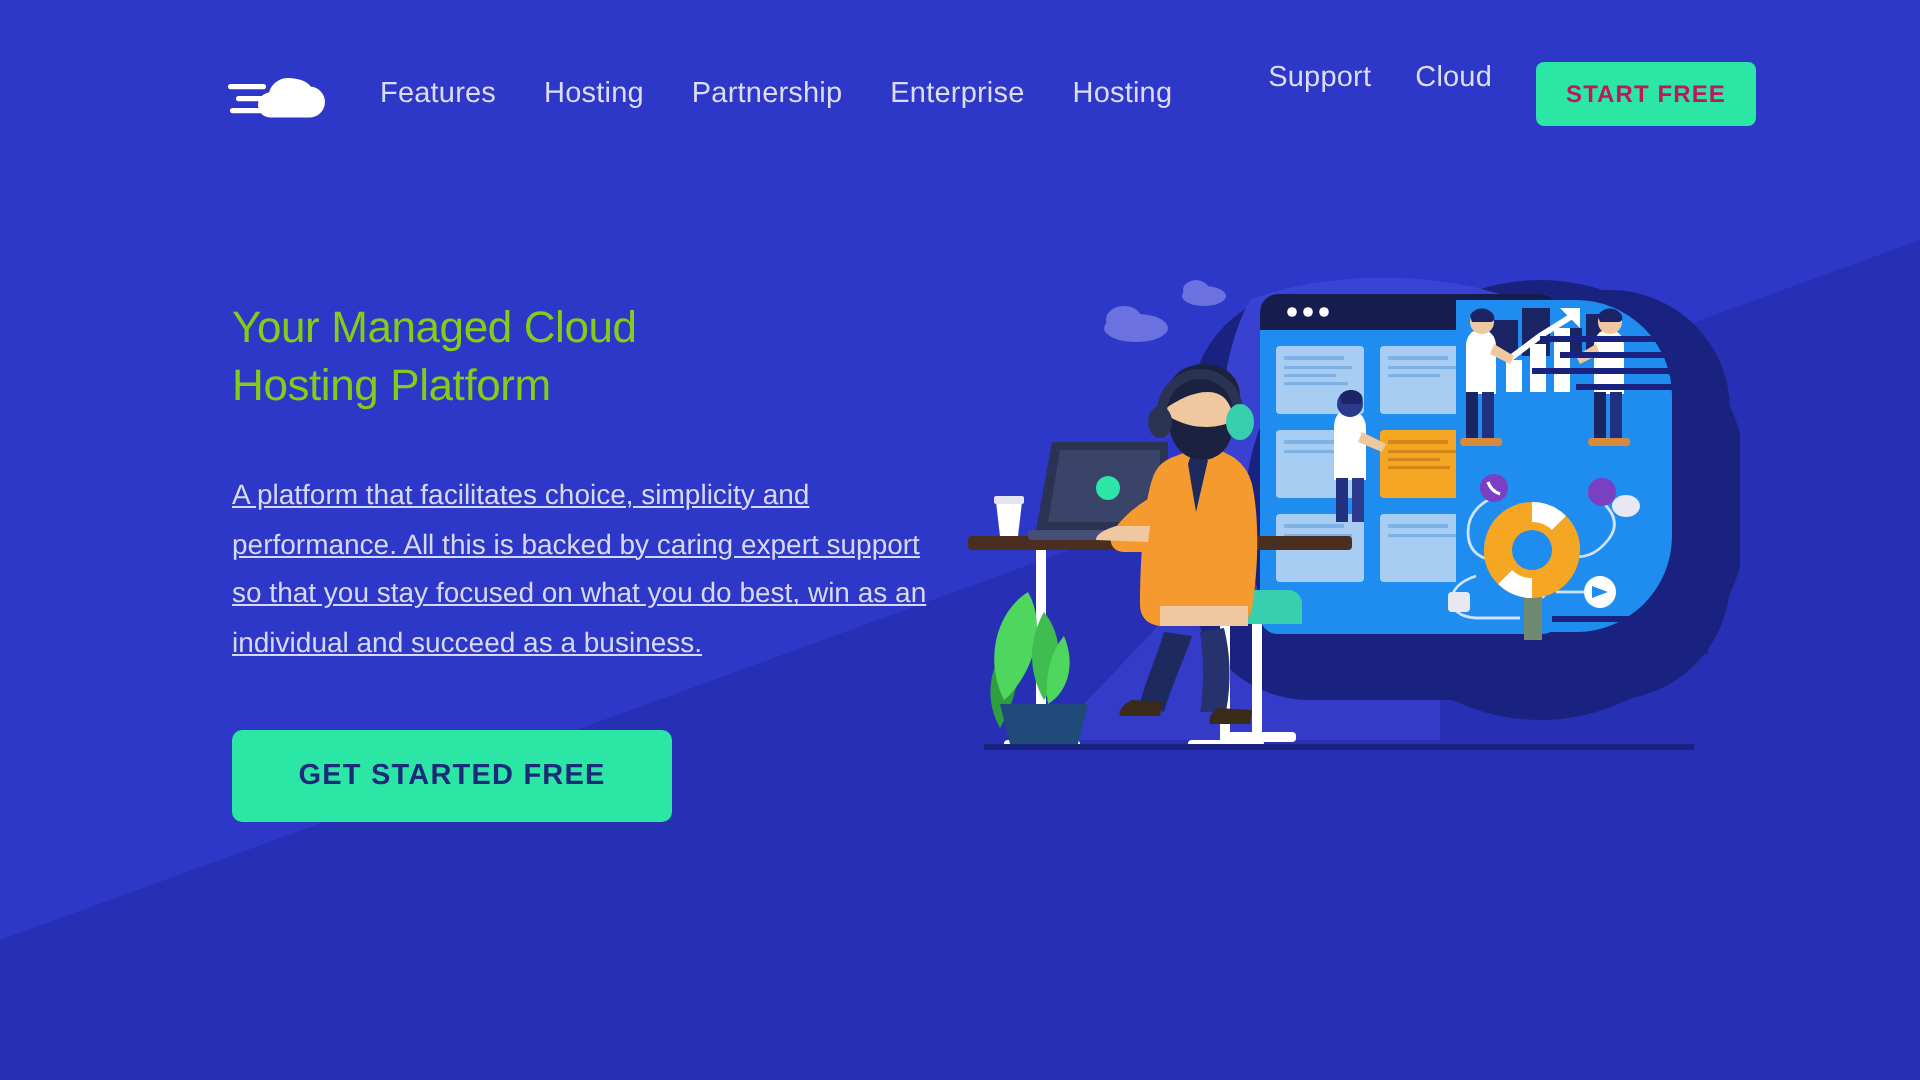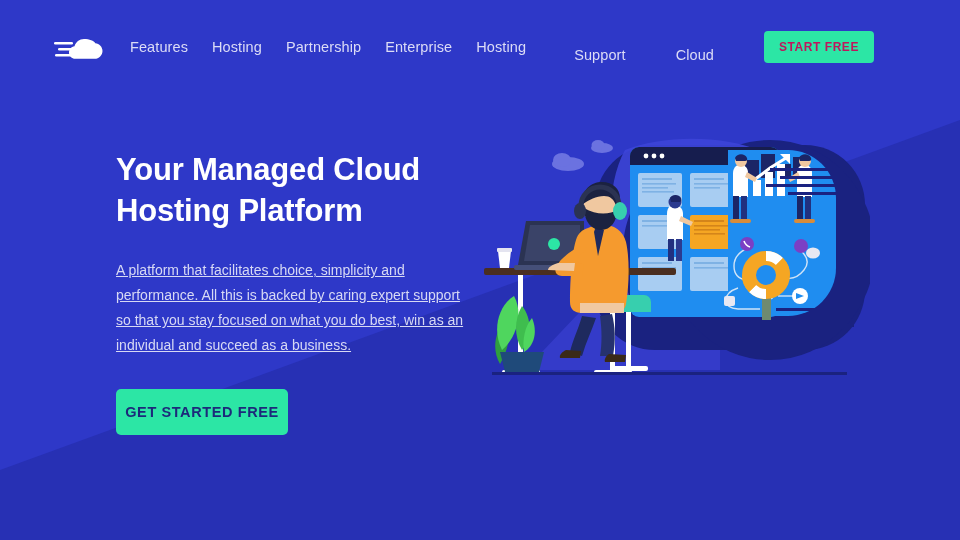--- a/index.html
+++ b/index.html
@@ -21,34 +21,34 @@
     position:absolute;
     left:0; top:0; width:960px; height:540px;
     pointer-events:none;
   }
 
   
   .nav {
     position:absolute;
     left:0; top:0; width:960px; height:94px;
     display:flex; align-items:center;
-    padding-left:54px;
+    padding-left:114px;
     z-index:40;
   }
   .logo { width:58px; height:30px; margin-right:18px; flex:none; }
   .nav-links { display:flex; align-items:center; }
   .nav-link {
     color:#dcdcf6;
     font-size:14.5px;
     margin-right:24px;
     white-space:nowrap;
     cursor:pointer;
     letter-spacing:.1px;
   }
-  .nav-right { display:flex; align-items:flex-end; margin-left:24px;gap:28px; }
+  .nav-right { display:flex; align-items:flex-start; margin-left:24px; }
   .nav-right .nav-link { margin-right:22px; }
   .start-free {
     background:#2ce6a5;
     color:#be185d;
     font-size:12px;
     font-weight:bold;
     letter-spacing:.55px;
     padding:9px 15px 9px 15px;
     border:none;
     border-radius:4px;
@@ -58,44 +58,44 @@
   }
 
   
   .hero-text {
     position:absolute;
     left:116px; top:150px;
     width:380px;
     z-index:30;
   }
   .headline {
-    color:#ffffff;
-    font-size:31px;
-    font-weight:bold;
+    color:#84cc16;
+    font-size:22px;
+    font-weight:normal;
     line-height:1.31;
     letter-spacing:-.2px;
   }
   .subtext {
     color:#d7d9f4;
     font-size:14px;
     line-height:1.78;
     margin-top:27px;
     width:352px;
     text-decoration:underline;
   }
   .cta {
     margin-top:31px;
     background:#2ce6a5;
     color:#1c2a7a;
     font-size:14.5px;
     font-weight:bold;
     letter-spacing:.6px;
     border:none;
     border-radius:5px;
-    width:172px; height:46px;
+    width:220px; height:46px;
     cursor:pointer;
     font-family:"Liberation Sans", sans-serif;
   }
 
   
   .illo { position:absolute; left:470px; top:120px; width:400px; height:275px; z-index:20; }
 </style>
 </head>
 <body>
 

